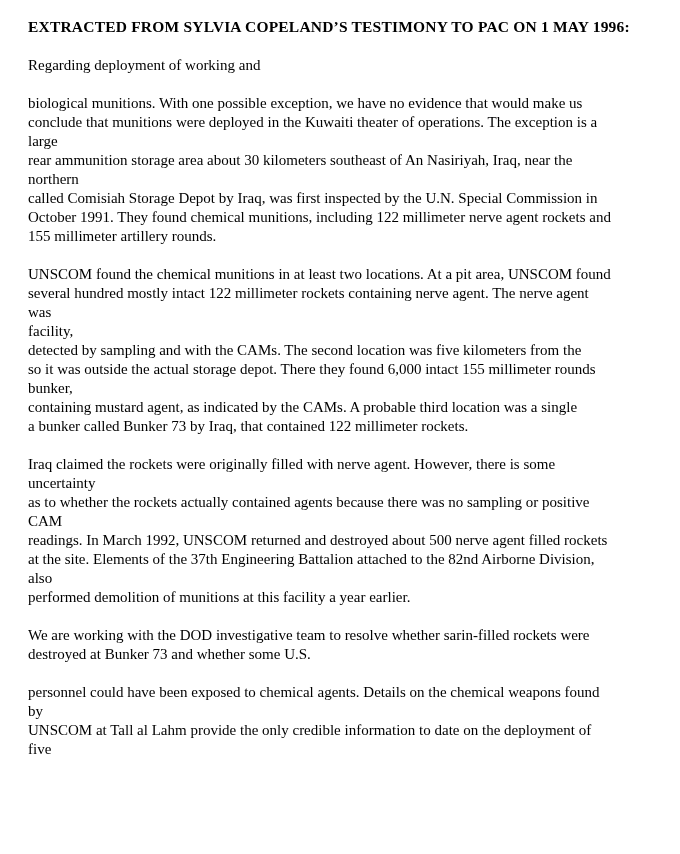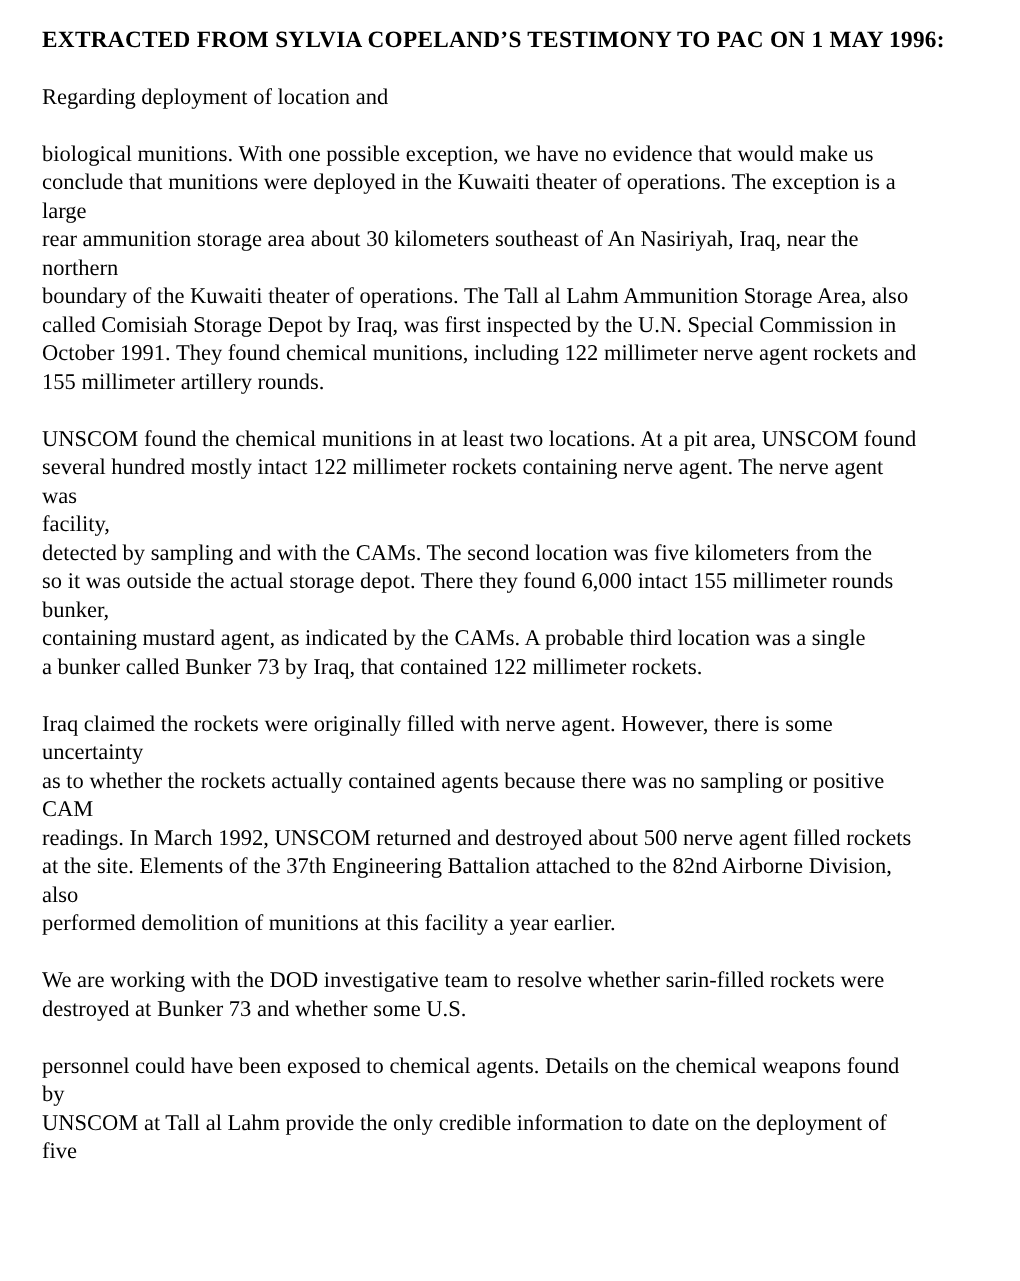--- a/index.html
+++ b/index.html
@@ -37,29 +37,28 @@
     white-space: nowrap;
   }
 </style>
 </head>
 <body>
 
 <div class="page">
   <h1 class="doc-title">EXTRACTED FROM SYLVIA COPELAND’S TESTIMONY TO PAC ON 1 MAY 1996:</h1>
   <div class="doc-body">
       <div class="paragraph">
-        <div class="line">Regarding deployment of location and</div>
+        <div class="line">Regarding deployment of working and</div>
       </div>
       <div class="paragraph">
         <div class="line">biological munitions. With one possible exception, we have no evidence that would make us</div>
         <div class="line">conclude that munitions were deployed in the Kuwaiti theater of operations. The exception is a</div>
         <div class="line">large</div>
         <div class="line">rear ammunition storage area about 30 kilometers southeast of An Nasiriyah, Iraq, near the</div>
         <div class="line">northern</div>
-        <div class="line">boundary of the Kuwaiti theater of operations. The Tall al Lahm Ammunition Storage Area, also</div>
         <div class="line">called Comisiah Storage Depot by Iraq, was first inspected by the U.N. Special Commission in</div>
         <div class="line">October 1991. They found chemical munitions, including 122 millimeter nerve agent rockets and</div>
         <div class="line">155 millimeter artillery rounds.</div>
       </div>
       <div class="paragraph">
         <div class="line">UNSCOM found the chemical munitions in at least two locations. At a pit area, UNSCOM found</div>
         <div class="line">several hundred mostly intact 122 millimeter rockets containing nerve agent. The nerve agent</div>
         <div class="line">was</div>
         <div class="line">facility,</div>
         <div class="line">detected by sampling and with the CAMs. The second location was five kilometers from the</div>

